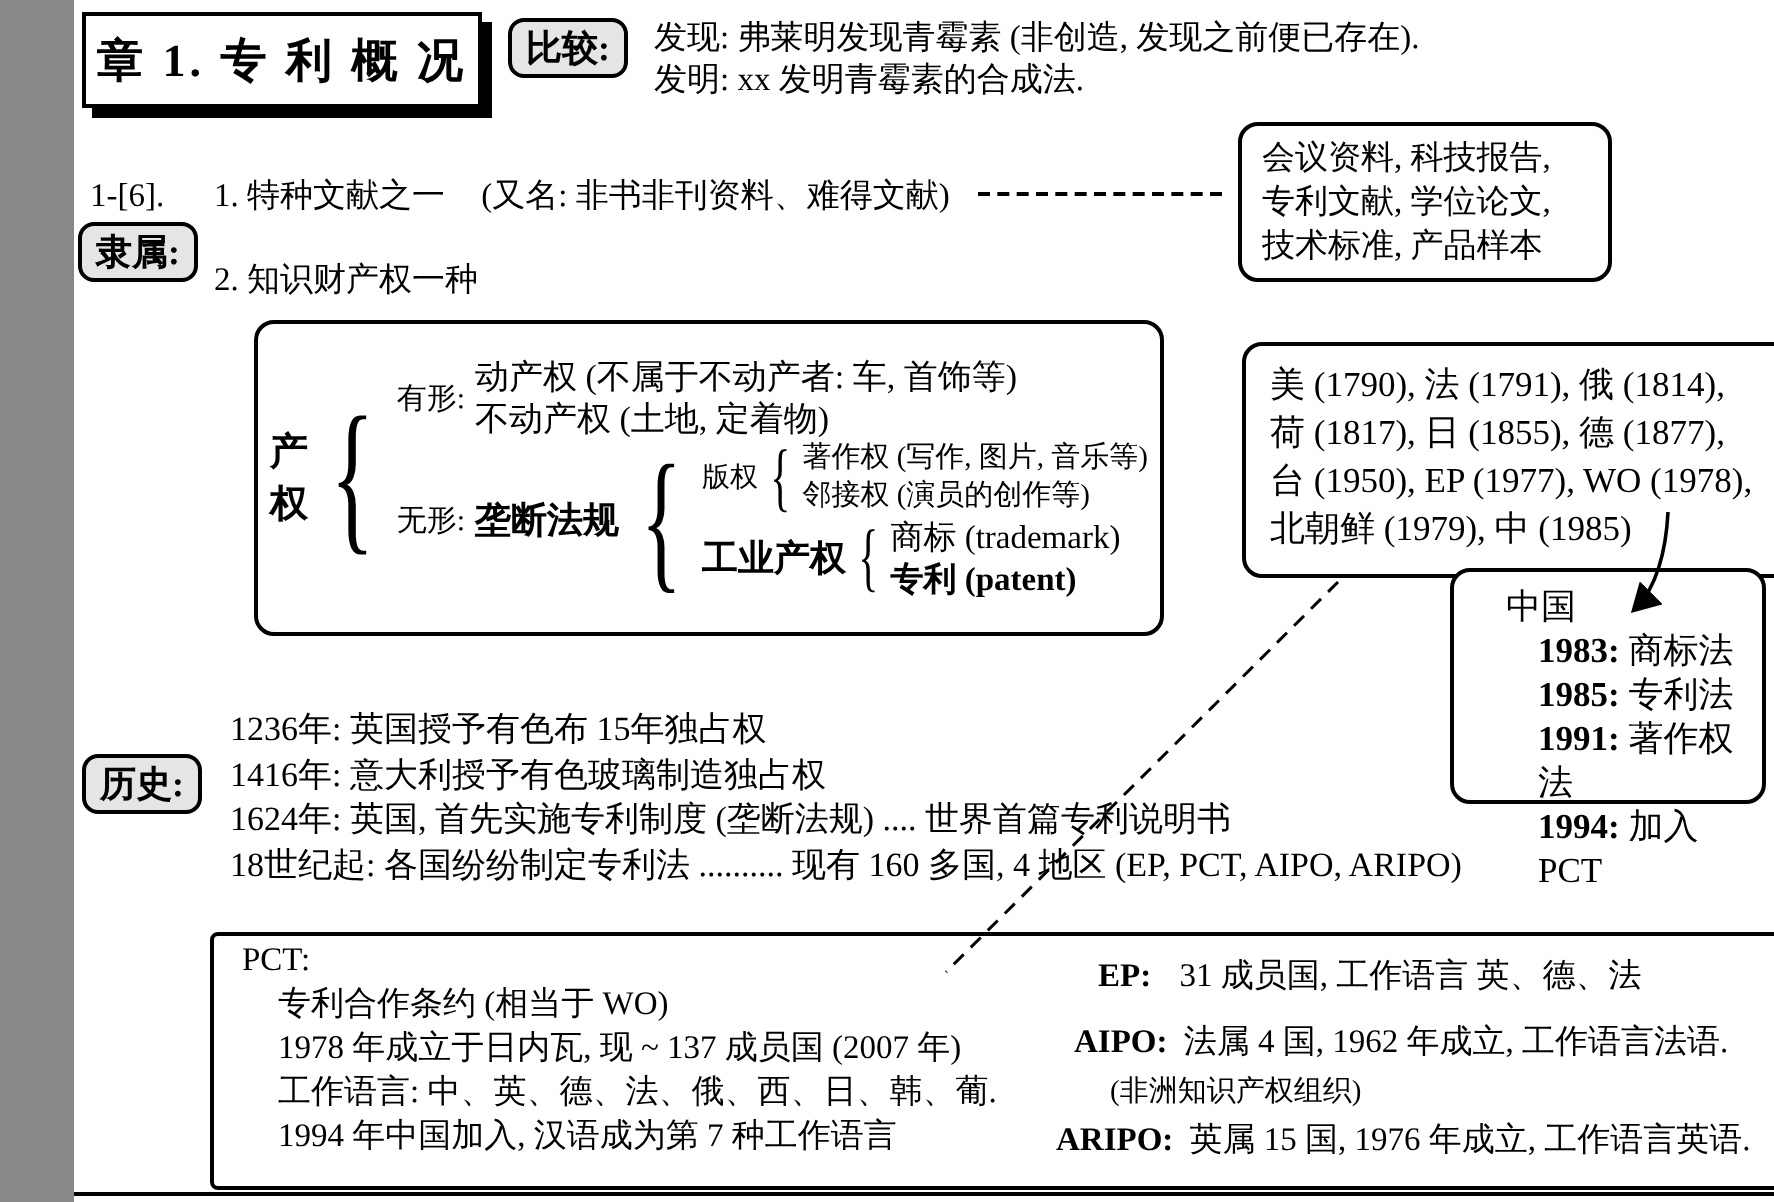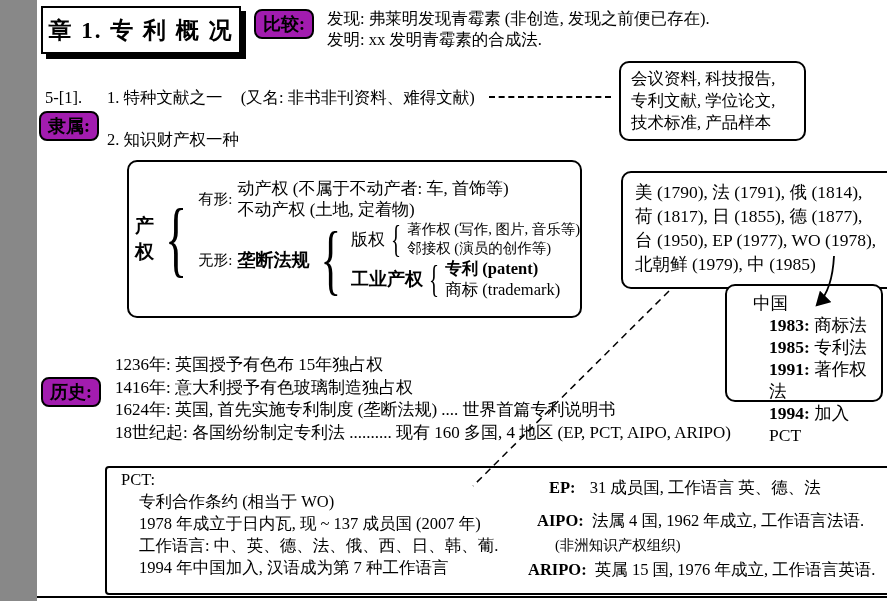--- a/index.html
+++ b/index.html
@@ -13,42 +13,42 @@
   .abs { position:absolute; }
 
   
   .shadow-box {
     border:2px solid #000; background:#fff;
     box-shadow:5px 5px 0 #000;
     display:flex; align-items:center; justify-content:center;
     font-weight:bold; font-size:23px; letter-spacing:2px;
   }
   .label-box {
-    border:2px solid #000; border-radius:8px; background:#a21caf;
+    border:2px solid #000; border-radius:8px; background:#e5e5e5;
     padding:2px 7px; font-weight:bold; font-size:18px; line-height:22px;text-align:center;
   }
   .round-box {
     border:2px solid #000; border-radius:10px; background:#fff;
   }
 
   .body-text { font-size:16.5px; line-height:21px; }
 
   
   .row { display:flex; align-items:center; }
   .col { display:flex; flex-direction:column; }
   .brace { display:inline-block; transform:scaleX(.55); line-height:.92; font-weight:400; }
   .brace::before { content:"{"; }
   .brace-root { font-size:84px; margin:0 2px; }
   .brace-ip   { font-size:78px; margin:0 2px; }
   .brace-sm   { font-size:38px; margin:0 2px; }
   .t-root  { font-weight:bold; font-size:19px; }
   .t-side  { font-size:15px; margin-right:5px; white-space:nowrap; }
   .t-line  { font-size:17px; line-height:21px; white-space:nowrap; }
   .t-ip    { font-weight:bold; font-size:18px; white-space:nowrap; }
-  .t-cr    { font-size:17px; white-space:nowrap; }
+  .t-cr    { font-size:14px; white-space:nowrap; }
   .t-sub   { font-size:14.5px; line-height:19px; white-space:nowrap; }
   .t-ind   { font-weight:bold; font-size:18px; white-space:nowrap; }
   .t-pat   { font-size:16.5px; line-height:21px; white-space:nowrap; }
   .bold { font-weight:bold; }
 
   .countries { font-size:17.5px; line-height:24px; padding:7px 12px; }
   .china { font-size:17.5px; line-height:22px; padding:6px 0 0 26px; }
   .china-item { margin-left:16px; }
   .china-year { font-weight:bold; }
 
@@ -72,21 +72,21 @@
   </div>
 
   <div class="abs label-box" style="left:217px; top:9px;">
     <span>比较:</span>
   </div>
   <div class="abs body-text" style="left:290px; top:8px;">
     <div>发现: 弗莱明发现青霉素 (非创造, 发现之前便已存在).</div>
     <div>发明: xx 发明青霉素的合成法.</div>
   </div>
 
-  <div class="abs body-text" style="left:8px; top:87px;">5-[1].</div>
+  <div class="abs body-text" style="left:8px; top:87px;">1-[6].</div>
   <div class="abs body-text" style="left:70px; top:87px; white-space:nowrap;">
     <span>1. 特种文献之一</span>
     <span style="margin-left:14px;">(又名: 非书非刊资料、难得文献)</span>
   </div>
 
   <div class="abs dash-h" style="left:452px; top:96px; width:122px;"></div>
 
   <div class="abs round-box body-text" style="left:582px; top:61px; width:187px; padding:5px 10px; line-height:22px;">
     <div>会议资料, 科技报告,</div>
     <div>专利文献, 学位论文,</div>
@@ -124,22 +124,22 @@
             <div class="col">
               <span class="t-sub">著作权 (写作, 图片, 音乐等)</span>
               <span class="t-sub">邻接权 (演员的创作等)</span>
             </div>
           </div>
 
           <div class="row">
             <span class="t-ind">工业产权</span>
             <span class="brace brace-sm"></span>
             <div class="col">
+              <span class="t-pat">商标 (trademark)</span>
               <span class="t-pat bold">专利 (patent)</span>
-              <span class="t-pat">商标 (trademark)</span>
             </div>
           </div>
         </div>
       </div>
     </div>
   </div>
 
   <div class="abs round-box countries" style="left:584px; top:171px; width:297px; height:118px;">
     <div>美 (1790), 法 (1791), 俄 (1814),</div>
     <div>荷 (1817), 日 (1855), 德 (1877),</div>

